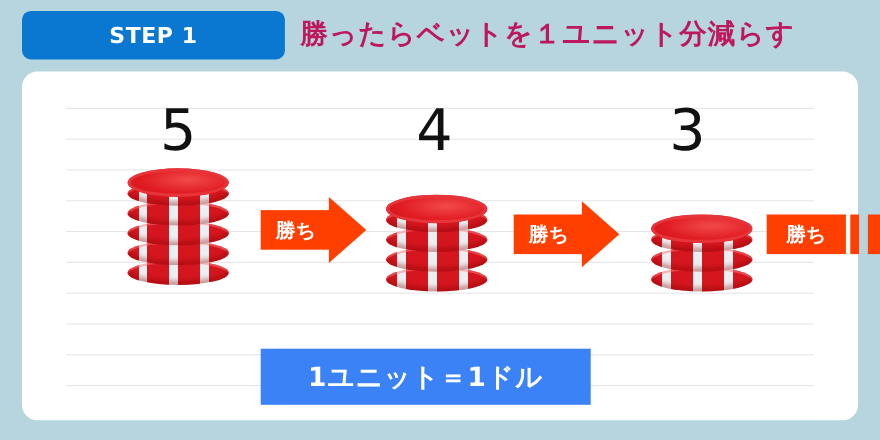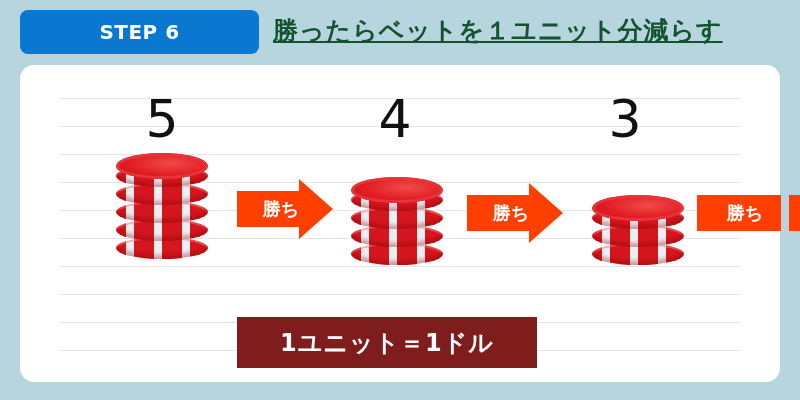--- a/index.html
+++ b/index.html
@@ -1,50 +1,50 @@
 <!DOCTYPE html>
 <html><head>
 <meta charset="utf-8">
 <style>
   html, body { margin:0; padding:0; }
   body { width:800px; height:400px; background:#b6d5de; position:relative; overflow:hidden;
          font-family:"DejaVu Sans", sans-serif; }
   .step-badge { position:absolute; left:20px; top:10px; width:239px; height:44px; background:#0a78d1;
                 border-radius:8px; color:#fff; font-weight:bold; font-size:20px; display:flex;
                 align-items:center; justify-content:center; letter-spacing:0.5px; }
-  .heading { position:absolute; left:273px; top:14px; font-size:25px; font-weight:bold; color:#14532d;
-             letter-spacing:1px; white-space:nowrap;text-decoration:underline; }
+  .heading { position:absolute; left:273px; top:14px; font-size:25px; font-weight:bold; color:#be185d;
+             letter-spacing:1px; white-space:nowrap; }
   .card { position:absolute; left:20px; top:65px; width:760px; height:317px; background:#fff;
           border-radius:14px; }
   .line { position:absolute; left:40px; width:680px; height:1px; background:#e3e6e8; }
   .count { position:absolute; font-size:52px; color:#111; width:60px; text-align:center; top:24px; line-height:60px; }
   .stack { position:absolute; }
   .chip { position:absolute; left:0; width:92px; height:22px; border-radius:46px/11px;
           background:repeating-linear-gradient(90deg,#d6161e 0 10px,#eceff1 10px 18px,#d6161e 18px 38px,#eceff1 38px 46px,#d6161e 46px 66px,#eceff1 66px 74px,#d6161e 74px 92px);
           box-shadow: inset 0 -4px 4px rgba(120,0,0,0.35), inset 0 2px 0 rgba(255,120,120,0.5); }
   .chip-top { position:absolute; left:0; width:92px; height:26px; border-radius:50%;
               background:radial-gradient(ellipse at 60% 40%, #f24a4a 0%, #e01c22 55%, #c4141a 100%);
               box-shadow: inset 0 0 0 3px #e7343a; }
   .arrow { position:absolute; height:60px; }
   .arrow-body { position:absolute; left:0; top:12px; height:36px; background:#ff3f00;
-                color:#fff; font-weight:bold; font-size:18px; display:flex; align-items:center; justify-content:center;padding-left:12px; }
+                color:#fff; font-weight:bold; font-size:18px; display:flex; align-items:center; justify-content:center; }
   .arrow-head { position:absolute; top:0; width:0; height:0; border-top:30px solid transparent;
                 border-bottom:30px solid transparent; border-left:34px solid #ff3f00; }
   .bars { position:absolute; top:12px; height:36px; width:8px; background:#ff3f00; }
   .start-tag { position:absolute; left:97px; top:196px; width:90px; height:26px; border-radius:7px;
                background:#0e8b3d; color:#fff; font-weight:bold; font-size:15px; display:flex;
                align-items:center; justify-content:center; }
-  .unit-box { position:absolute; left:217px; top:252px; width:300px; height:51px; background:#7f1d1d;
+  .unit-box { position:absolute; left:217px; top:252px; width:300px; height:51px; background:#3b82f6;
               color:#fff; font-weight:bold; font-size:24px; display:flex; align-items:center;
               justify-content:center; letter-spacing:1px; }
 </style>
 </head>
 <body>
 
-<div class="step-badge">STEP 6</div>
+<div class="step-badge">STEP 1</div>
 <div class="heading">勝ったらベットを１ユニット分減らす</div>
 
 <div class="card">
   <div class="line" style="top:33px"></div>
   <div class="line" style="top:61px"></div>
   <div class="line" style="top:89px"></div>
   <div class="line" style="top:117px"></div>
   <div class="line" style="top:145px"></div>
   <div class="line" style="top:173px"></div>
   <div class="line" style="top:201px"></div>

